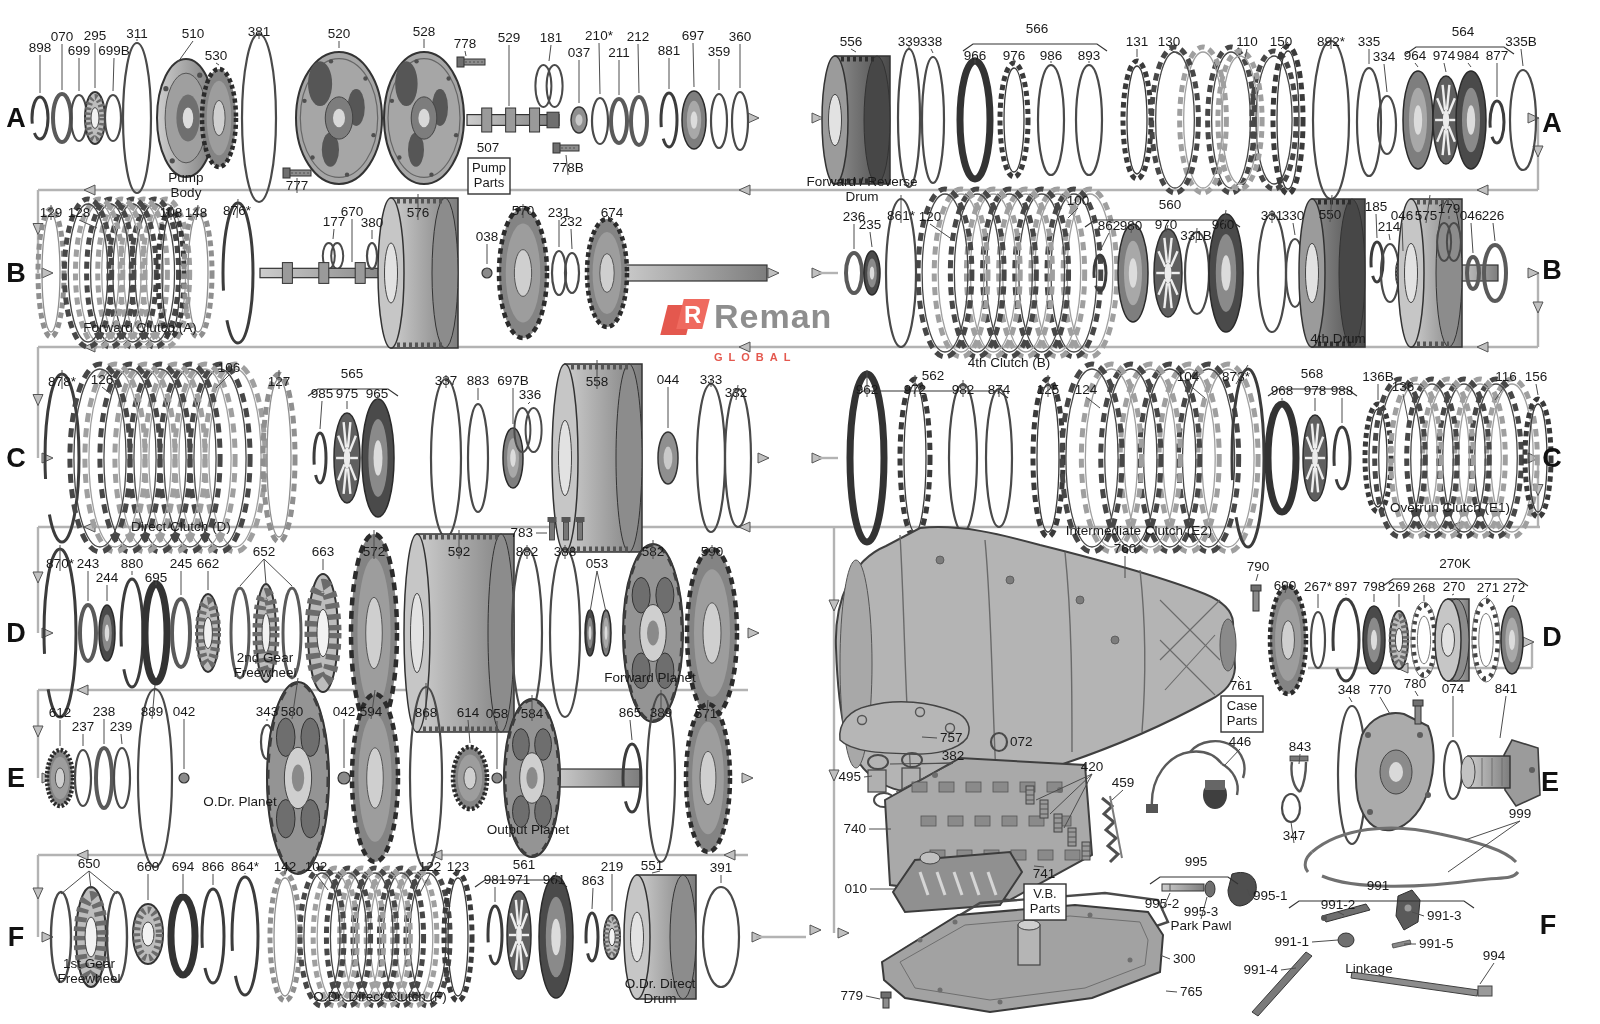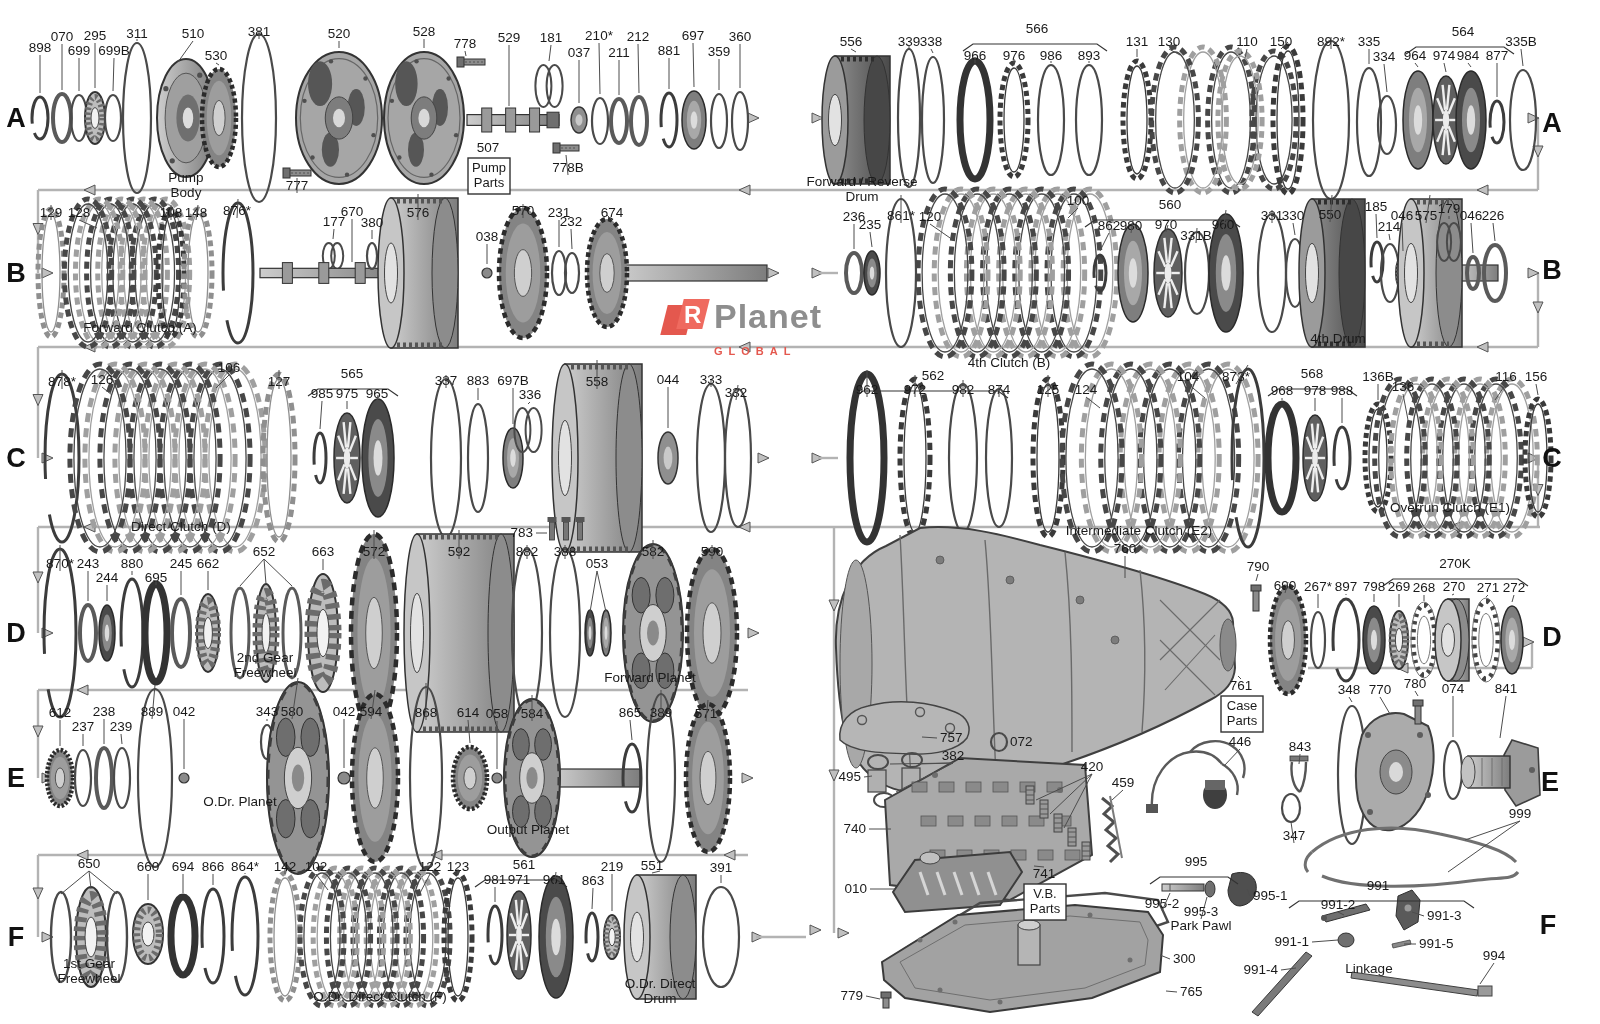--- a/index.html
+++ b/index.html
@@ -5,21 +5,21 @@
   html,body{margin:0;padding:0;background:#e8e8e8;font-family:"Liberation Sans",sans-serif;}
   #stage{position:relative;width:1600px;height:1024px;background:#ffffff;overflow:hidden;margin:0 auto;}
   #scene{position:absolute;left:0;top:0;}
   #logo{position:absolute;left:664px;top:299px;display:flex;align-items:flex-start;}
   #logo .mark{width:44px;height:40px;position:relative;margin-right:6px;}
   #logo .mark .p1{position:absolute;left:0;top:6px;width:26px;height:30px;background:#e4584e;transform:skewX(-14deg);}
   #logo .mark .p2{position:absolute;left:16px;top:0;width:26px;height:30px;background:#ef6a5f;transform:skewX(-14deg);}
   #logo .mark .r{position:absolute;left:20px;top:2px;color:#fff;font-weight:bold;font-size:24px;font-family:"Liberation Sans",sans-serif;}
   #logo .words{display:flex;flex-direction:column;line-height:1;}
   #logo .name{font-size:34px;font-weight:bold;color:#8e8e8e;letter-spacing:1px;}
-  #logo .sub{font-size:11px;font-weight:bold;color:#e4584e;letter-spacing:6px;margin-top:13px;}
+  #logo .sub{font-size:11px;font-weight:bold;color:#e4584e;letter-spacing:6px;margin-top:19px;}
   text{font-family:"Liberation Sans",sans-serif;}
 </style>
 </head>
 <body>
 
 <div id="stage">
   <svg id="scene" width="1600" height="1024" viewBox="0 0 1600 1024">
     <defs>
       <linearGradient id="gl" x1="0" y1="0" x2="1" y2="0">
         <stop offset="0" stop-color="#cdcdcd"></stop>
@@ -2089,17 +2089,17 @@
       </g>
   </svg>
 
   <div id="logo">
     <div class="mark">
       <div class="p1"></div>
         <div class="p2"></div>
         <div class="r">R</div>
     </div>
     <div class="words">
-      <span class="name">Planet</span>
+      <span class="name">Reman</span>
       <span class="sub">GLOBAL</span>
     </div>
   </div>
 </div>
 
 </body></html>

